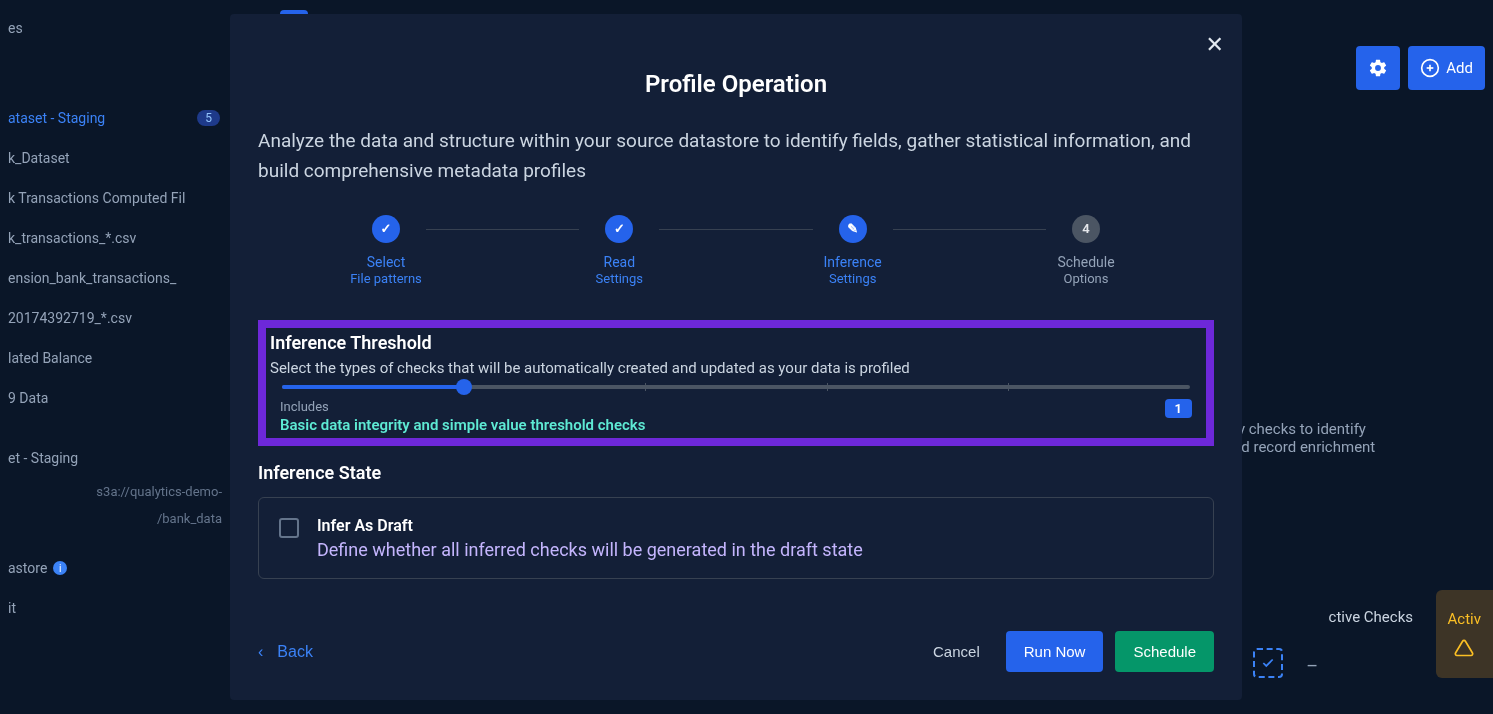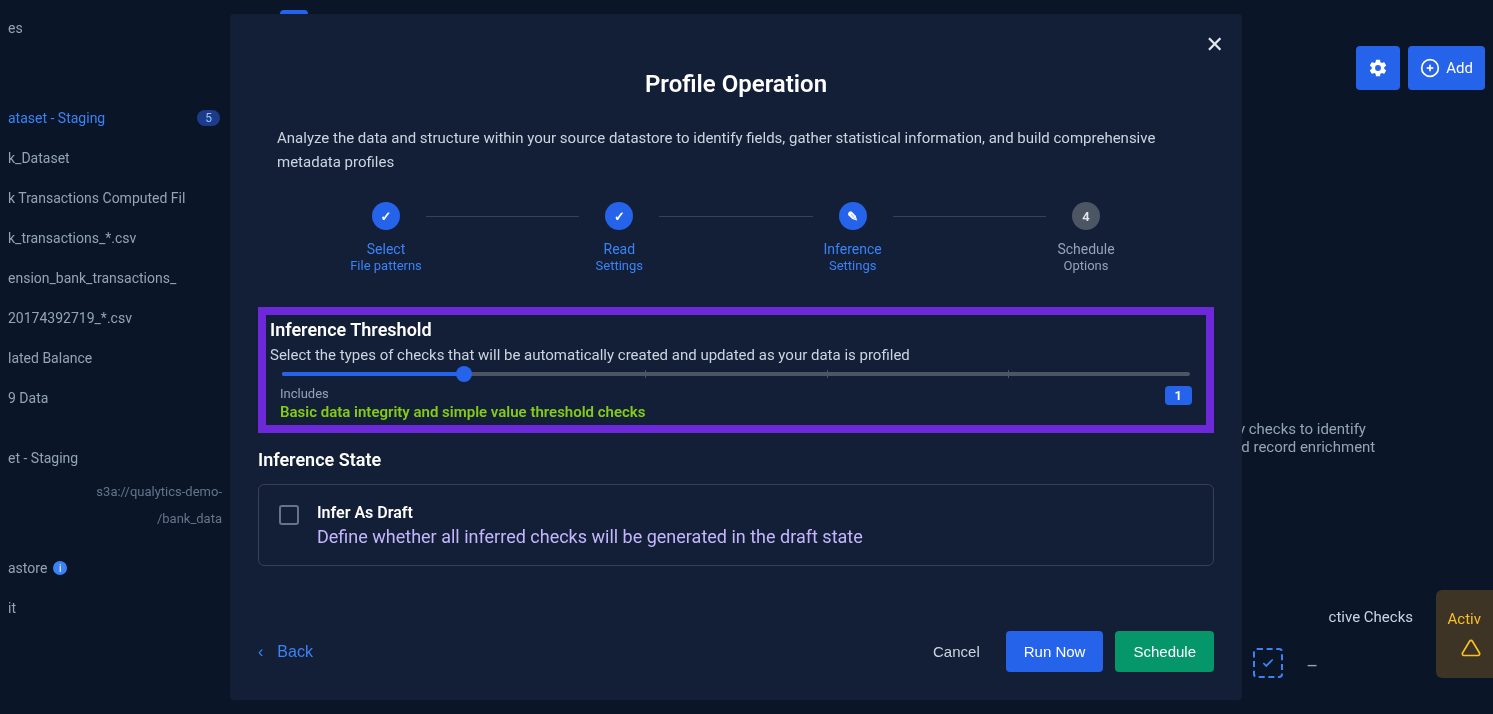--- a/index.html
+++ b/index.html
@@ -127,21 +127,21 @@
       position: absolute;
       right: 0;
       top: 590px;
       background: #3d3426;
       color: #fbbf24;
       padding: 20px 12px;
       border-radius: 6px 0 0 6px;
       font-size: 15px;
       display: flex;
       flex-direction: column;
-      align-items: flex-end;
+      align-items: center;
       gap: 10px;
     }
     .bg-dash {
       position: absolute;
       right: 175px;
       top: 655px;
       color: #94a3b8;
       font-size: 18px;
     }
     .bg-check-icon {
@@ -182,24 +182,23 @@
     .modal-title {
       text-align: center;
       color: #ffffff;
       font-size: 24px;
       font-weight: 600;
       margin-top: 28px;
       margin-bottom: 28px;
     }
     .modal-desc {
       color: #cbd5e1;
-      font-size: 15px;
+      font-size: 19px;
       line-height: 1.6;
       margin-bottom: 28px;
-      margin-left: 19px;
     }
     
     
     .stepper {
       display: flex;
       align-items: flex-start;
       justify-content: space-between;
       margin: 0 88px 32px 88px;
       position: relative;
     }
@@ -313,21 +312,21 @@
       justify-content: space-between;
       align-items: flex-start;
       margin: 0 10px;
     }
     .includes-label {
       font-size: 13px;
       color: #94a3b8;
       margin-bottom: 2px;
     }
     .includes-text {
-      color: #84cc16;
+      color: #5eead4;
       font-size: 15px;
       font-weight: 600;
     }
     .level-badge {
       background: #2563eb;
       color: white;
       padding: 2px 10px;
       border-radius: 4px;
       font-size: 13px;
       font-weight: 600;

